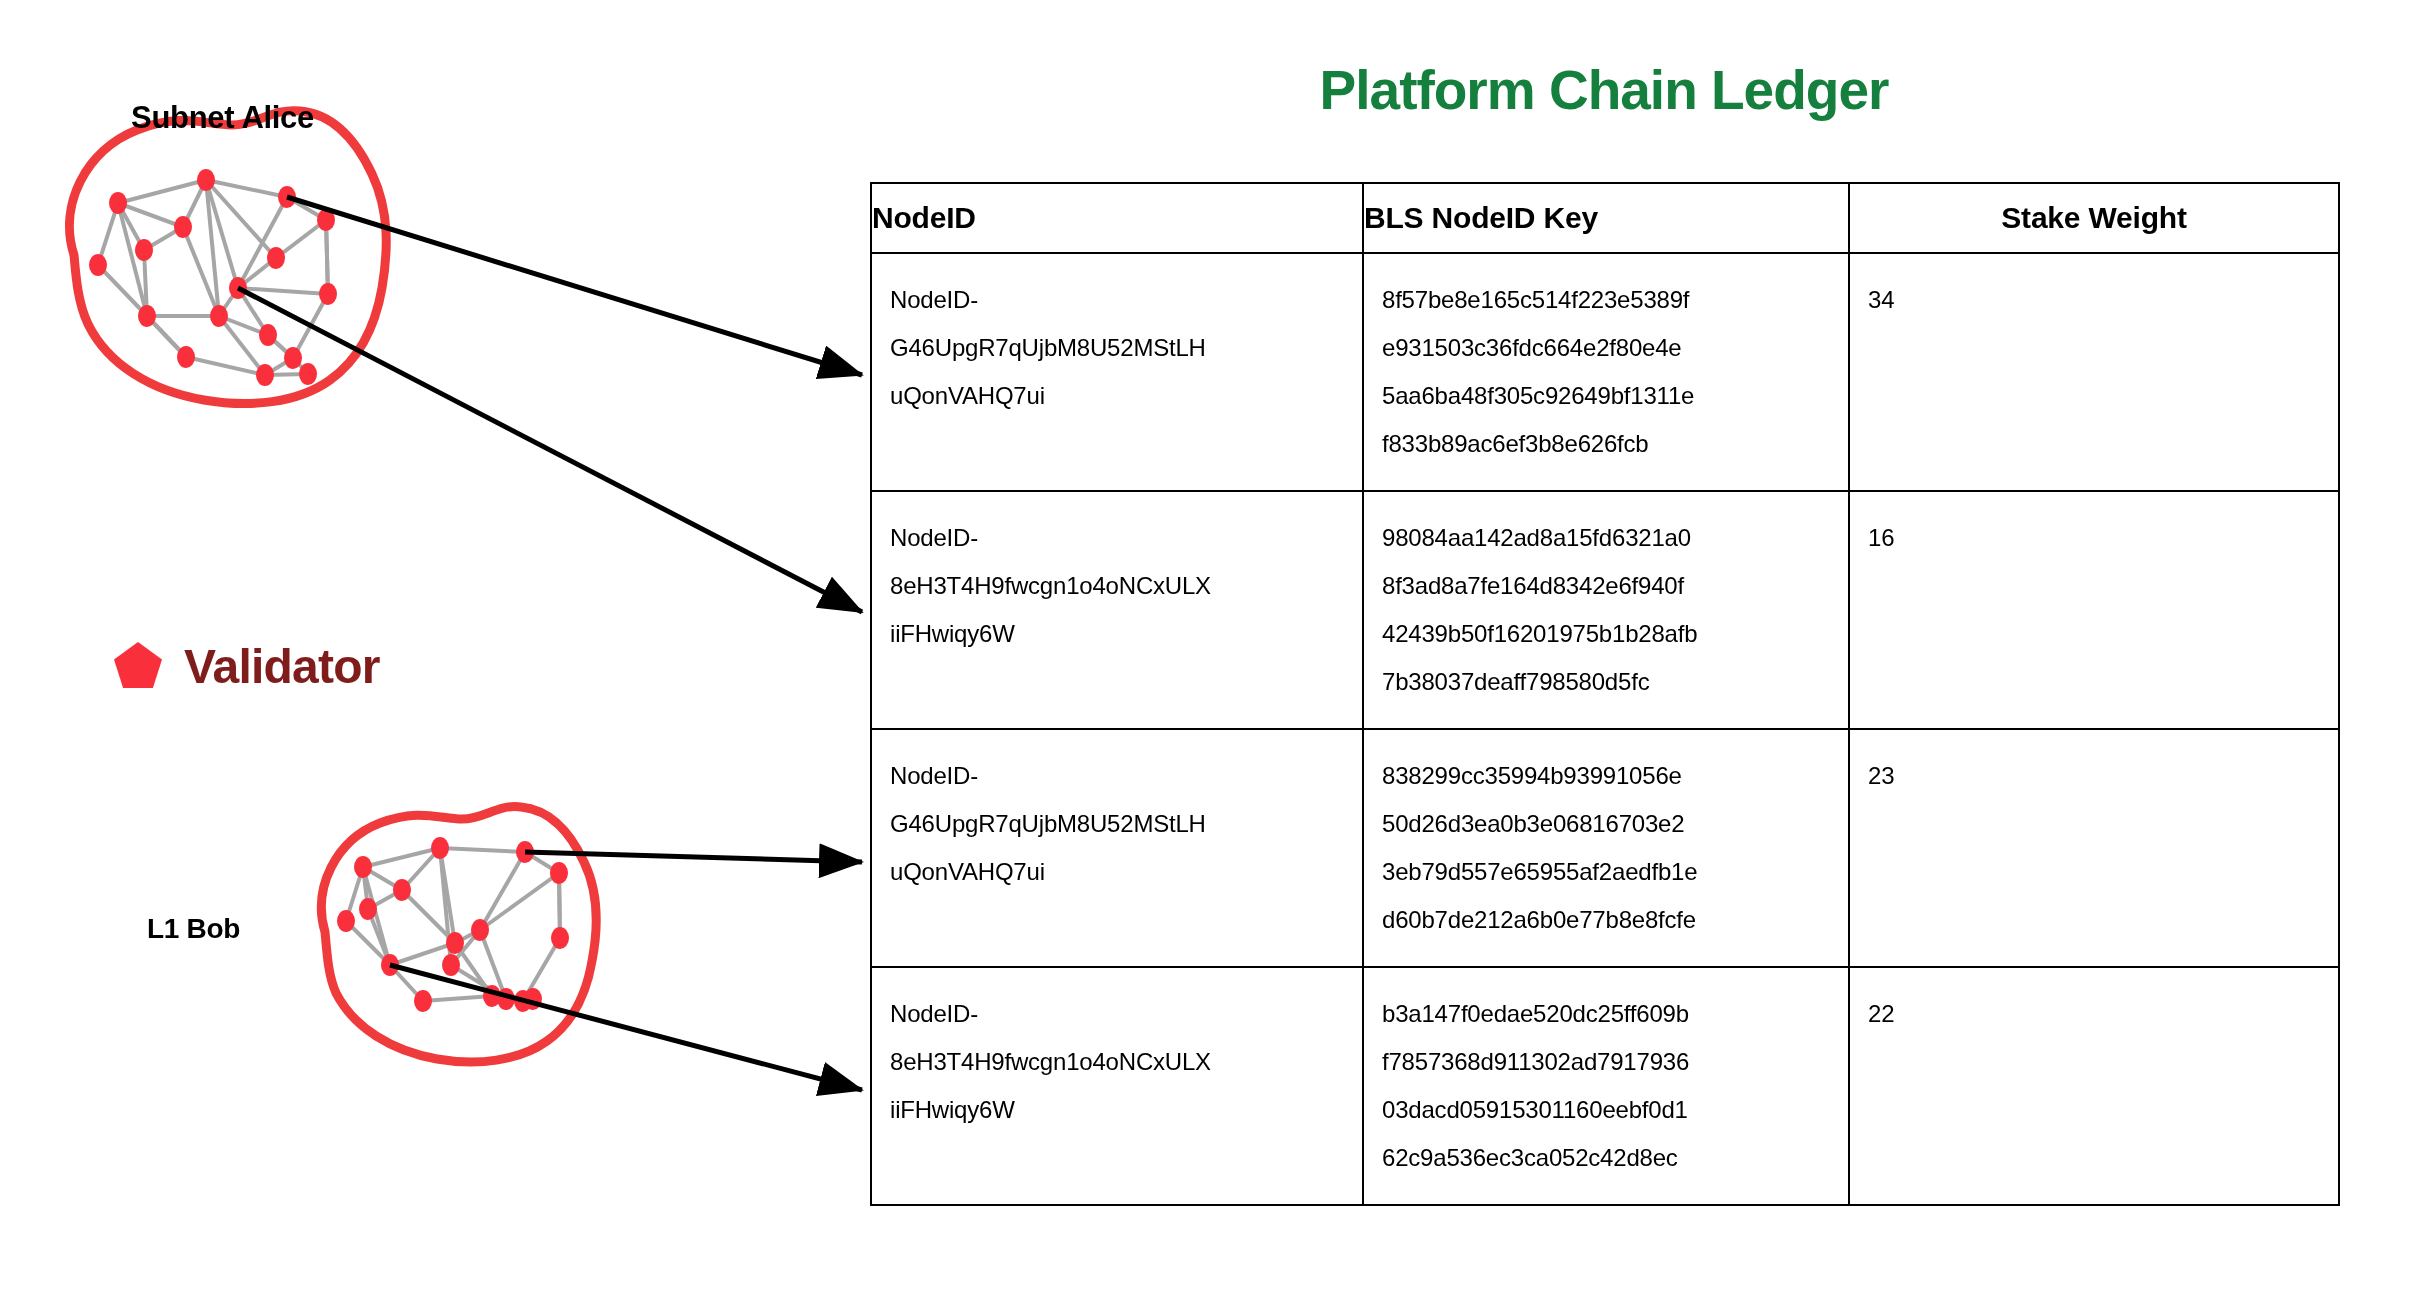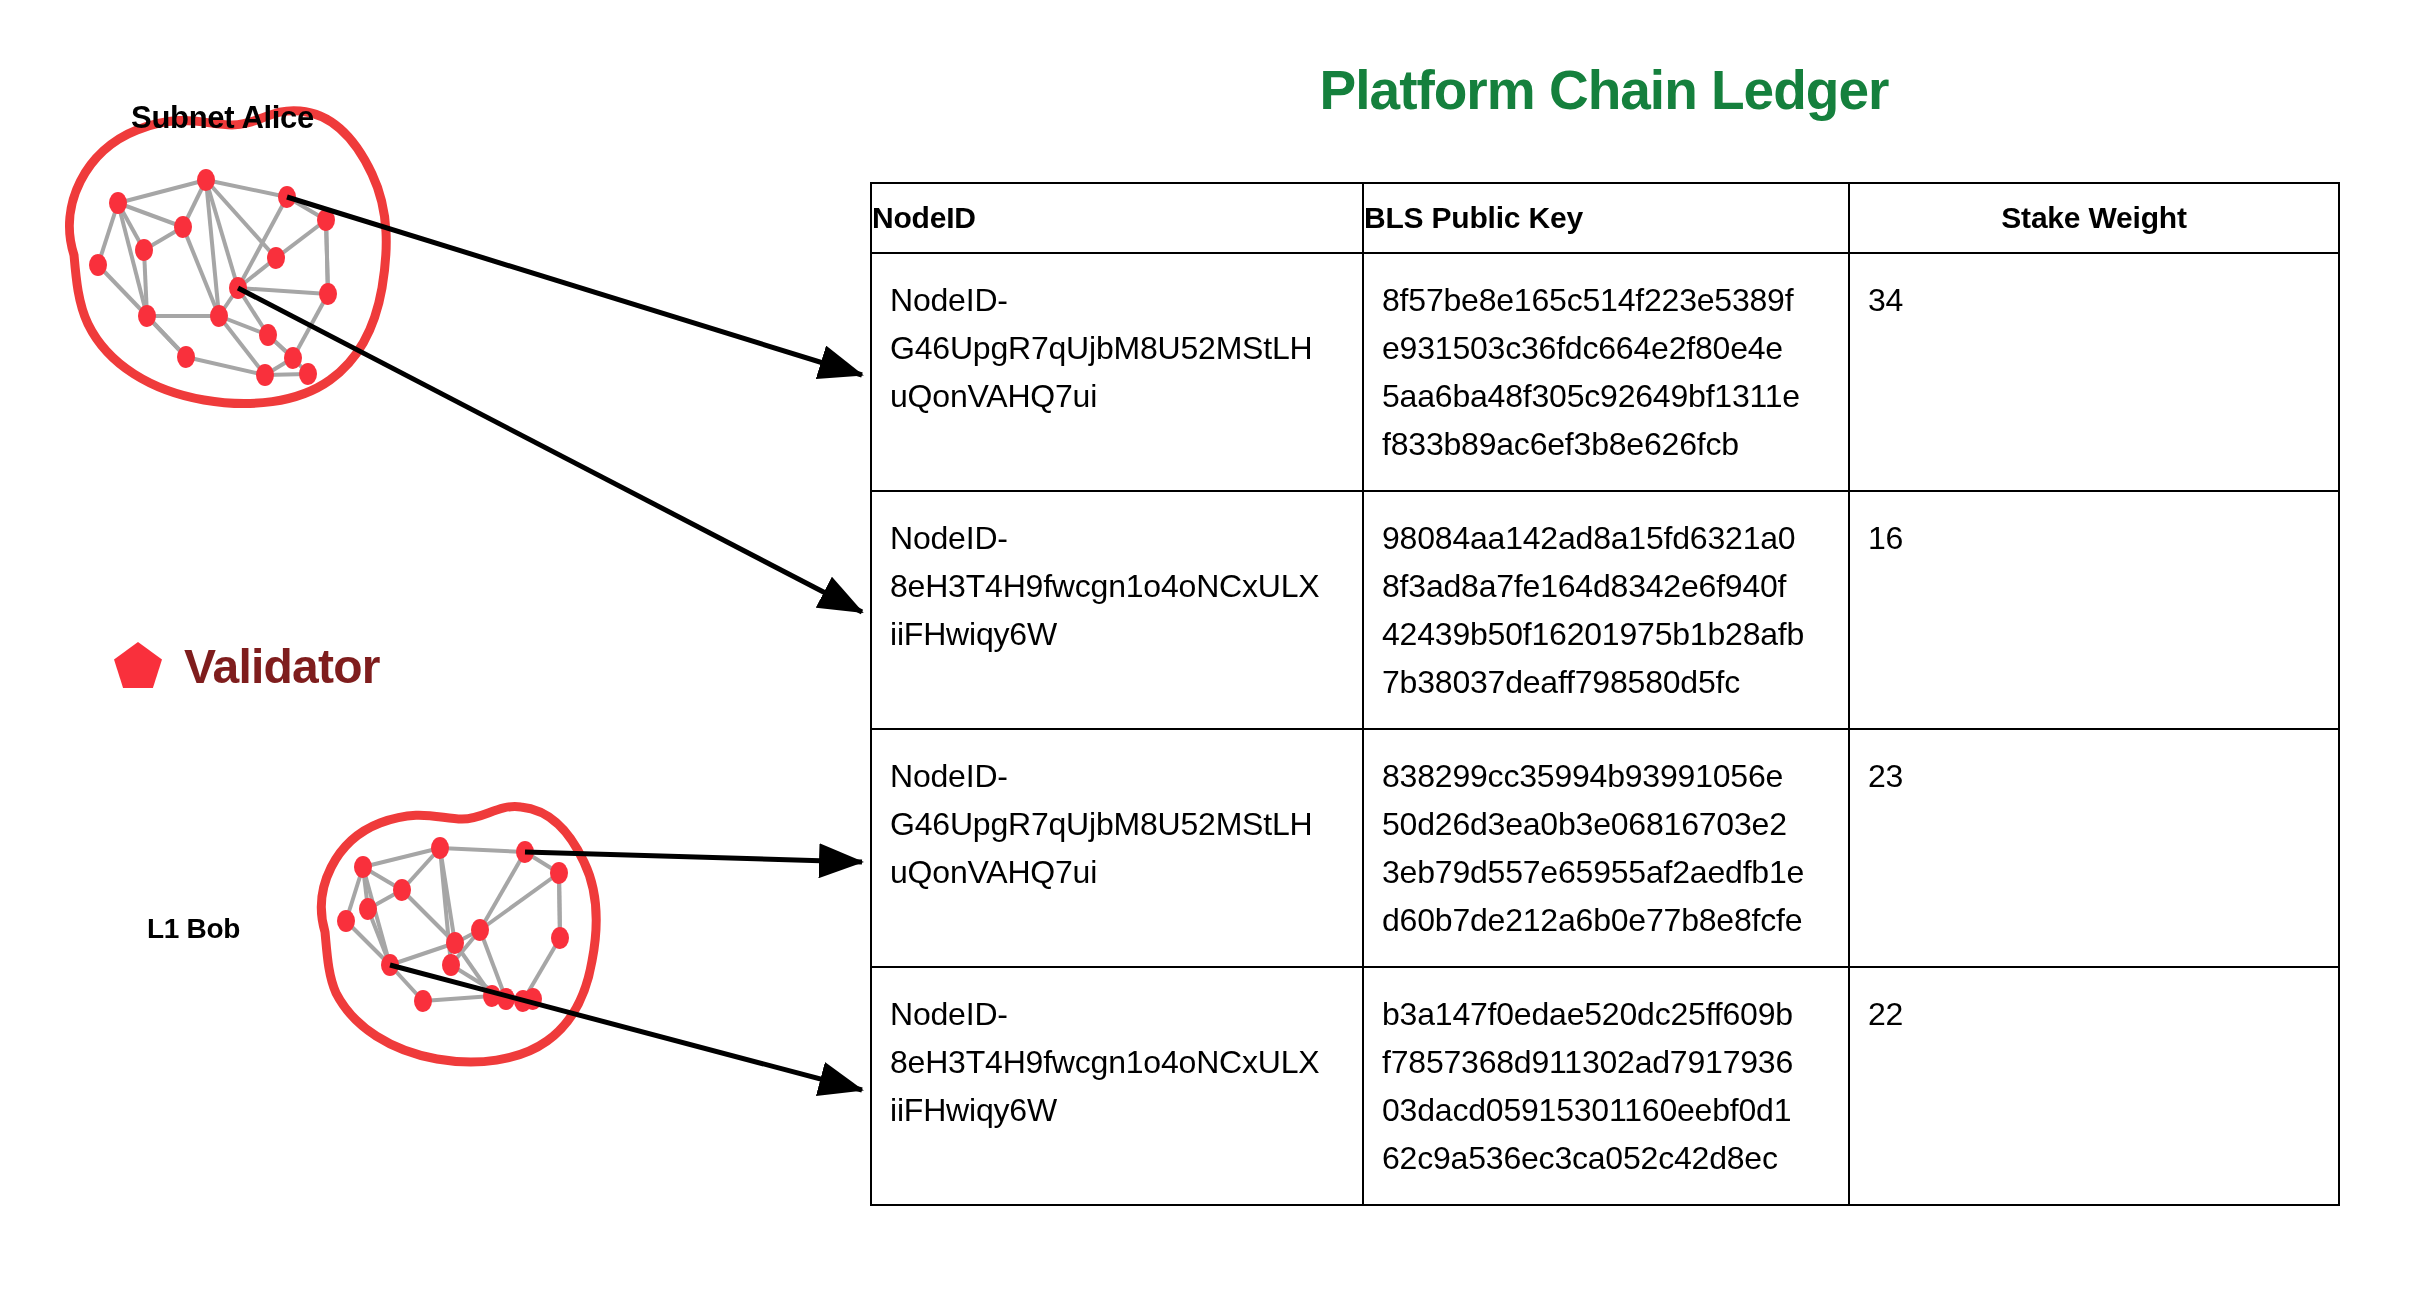--- a/index.html
+++ b/index.html
@@ -107,21 +107,21 @@
   th.h-nodeid, th.h-bls {
     text-align: left;
     padding-left: 18px;
     margin-left: 32px;
   }
   th.h-stake {
     text-align: center;
   }
 
   table.ledger tbody td {
-    font-size: 32px;
+    font-size: 24px;
     line-height: 48px;
     letter-spacing: -0.2px;
     padding: 22px 0 22px 18px;
   }
   td.cell-nodeid, td.cell-bls {
     height: 187px;
   }
   td.cell-nodeid .line,
   td.cell-bls .line {
     display: block;
@@ -307,21 +307,21 @@
 <div id="ledger-table-wrap">
   <table class="ledger">
     <colgroup>
       <col class="c-nodeid">
         <col class="c-bls">
         <col class="c-stake">
     </colgroup>
     <thead>
       <tr>
         <th class="h-nodeid">NodeID</th>
-        <th class="h-bls">BLS Public Key</th>
+        <th class="h-bls">BLS NodeID Key</th>
         <th class="h-stake">Stake Weight</th>
       </tr>
     </thead>
     <tbody>
 
       <tr>
         <td class="cell-nodeid">
           <span class="line">NodeID-</span>
           <span class="line">G46UpgR7qUjbM8U52MStLH</span>
           <span class="line">uQonVAHQ7ui</span>

